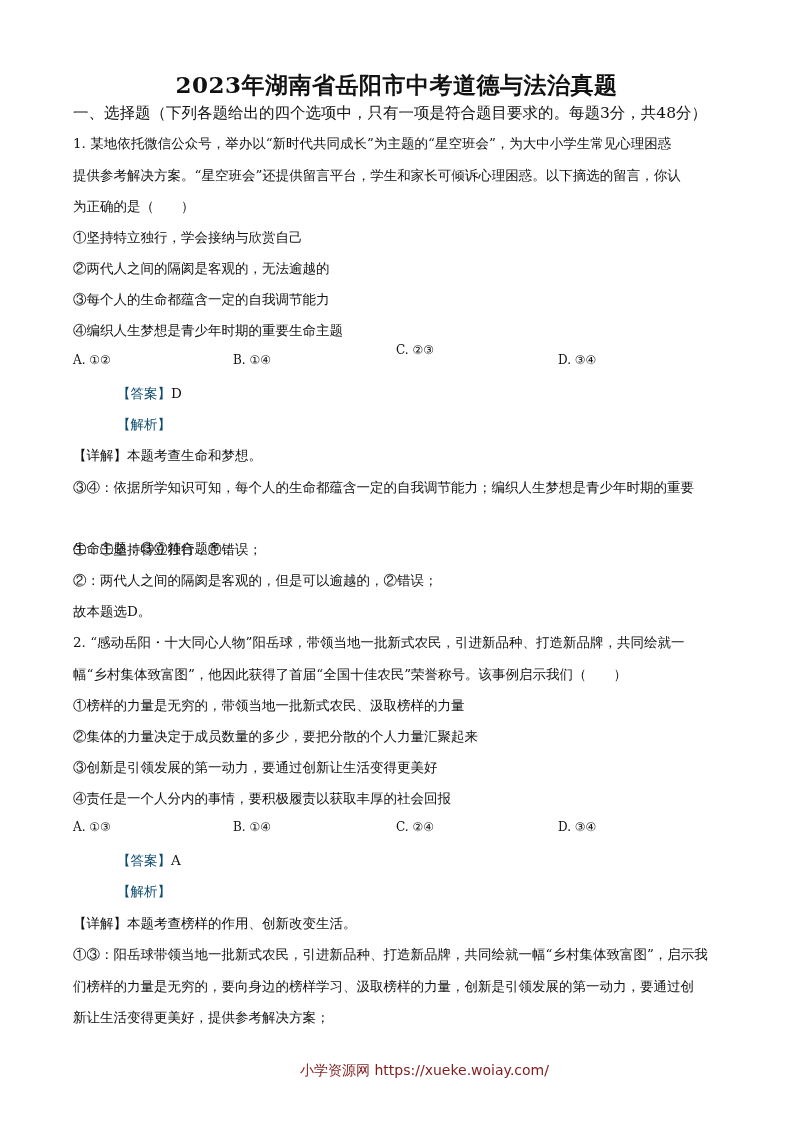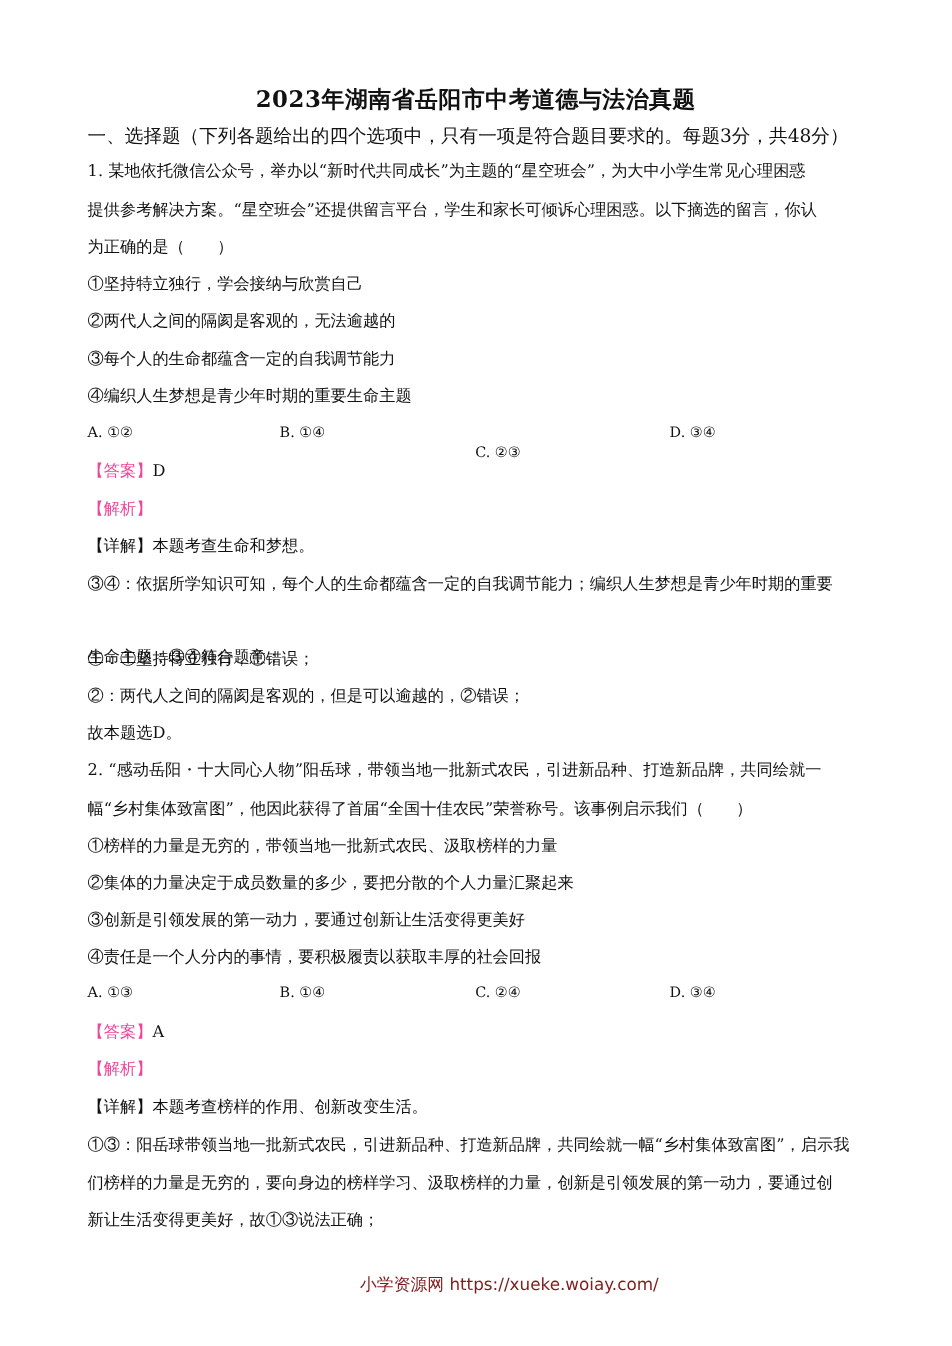--- a/index.html
+++ b/index.html
@@ -1,42 +1,42 @@
 <!DOCTYPE html>
 <html><head>
 <meta charset="utf-8">
 <style>
   html, body { margin: 0; padding: 0; background: #ffffff; }
   body { width: 793px; height: 1122px; position: relative; overflow: hidden;
          font-family: "DejaVu Serif", "Liberation Serif", serif; color: #111; }
   .title { position: absolute; top: 70px; left: 0; width: 793px; text-align: center;
-           font-weight: bold; font-size: 19px; letter-spacing: 0.5px; }
+           font-weight: bold; font-size: 23px; letter-spacing: 0.5px; }
   .section { position: absolute; top: 103px; left: 73px; font-weight: normal; font-size: 15.5px; white-space: nowrap; }
   .line { position: absolute; left: 73px; font-size: 13.5px; white-space: nowrap; line-height: 18px; }
-  .blue { color: #ec4899; }
+  .blue { color: #0c4a6e; margin-left: 44px; }
   .opt { position: absolute; font-size: 12px; white-space: nowrap; }
   .footer { position: absolute; top: 1062px; left: 0; width: 793px; text-align: center;
             font-family: "DejaVu Sans", sans-serif; font-size: 14px; color: #7f1d1d; margin-left: 28px; }
 </style>
 </head>
 <body>
 
 <div class="title">2023年湖南省岳阳市中考道德与法治真题</div>
 <div class="section">一、选择题（下列各题给出的四个选项中，只有一项是符合题目要求的。每题3分，共48分）</div>
 
 <div class="line" style="top:134px">1. 某地依托微信公众号，举办以“新时代共同成长”为主题的“星空班会”，为大中小学生常见心理困惑</div>
 <div class="line" style="top:166px">提供参考解决方案。“星空班会”还提供留言平台，学生和家长可倾诉心理困惑。以下摘选的留言，你认</div>
 <div class="line" style="top:197px">为正确的是（　　）</div>
 <div class="line" style="top:228px">①坚持特立独行，学会接纳与欣赏自己</div>
 <div class="line" style="top:259px">②两代人之间的隔阂是客观的，无法逾越的</div>
 <div class="line" style="top:290px">③每个人的生命都蕴含一定的自我调节能力</div>
 <div class="line" style="top:321px">④编织人生梦想是青少年时期的重要生命主题</div>
 <div class="opt" style="top:353px;left:73px">A. ①②</div>
 <div class="opt" style="top:353px;left:233px">B. ①④</div>
-<div class="opt" style="top:370px;left:396px">C. ②③</div>
+<div class="opt" style="top:343px;left:396px">C. ②③</div>
 <div class="opt" style="top:353px;left:558px">D. ③④</div>
 <div class="line" style="top:384px">
   <span class="blue">【答案】</span><span>D</span>
 </div>
 <div class="line blue" style="top:415px">【解析】</div>
 <div class="line" style="top:446px">【详解】本题考查生命和梦想。</div>
 <div class="line" style="top:478px">③④：依据所学知识可知，每个人的生命都蕴含一定的自我调节能力；编织人生梦想是青少年时期的重要</div>
 <div class="line" style="top:539px">生命主题；③④符合题意；</div>
 <div class="line" style="top:540px">①：①坚持特立独行，①错误；</div>
 <div class="line" style="top:571px">②：两代人之间的隔阂是客观的，但是可以逾越的，②错误；</div>
@@ -52,15 +52,15 @@
 <div class="opt" style="top:820px;left:233px">B. ①④</div>
 <div class="opt" style="top:820px;left:396px">C. ②④</div>
 <div class="opt" style="top:820px;left:558px">D. ③④</div>
 <div class="line" style="top:851px">
   <span class="blue">【答案】</span><span>A</span>
 </div>
 <div class="line blue" style="top:882px">【解析】</div>
 <div class="line" style="top:914px">【详解】本题考查榜样的作用、创新改变生活。</div>
 <div class="line" style="top:945px">①③：阳岳球带领当地一批新式农民，引进新品种、打造新品牌，共同绘就一幅“乡村集体致富图”，启示我</div>
 <div class="line" style="top:977px">们榜样的力量是无穷的，要向身边的榜样学习、汲取榜样的力量，创新是引领发展的第一动力，要通过创</div>
-<div class="line" style="top:1008px">新让生活变得更美好，故①③说法正确；</div>
+<div class="line" style="top:1008px">新让生活变得更美好，提供参考解决方案；</div>
 
 <div class="footer">小学资源网 https://xueke.woiay.com/</div>
 
 </body></html>

